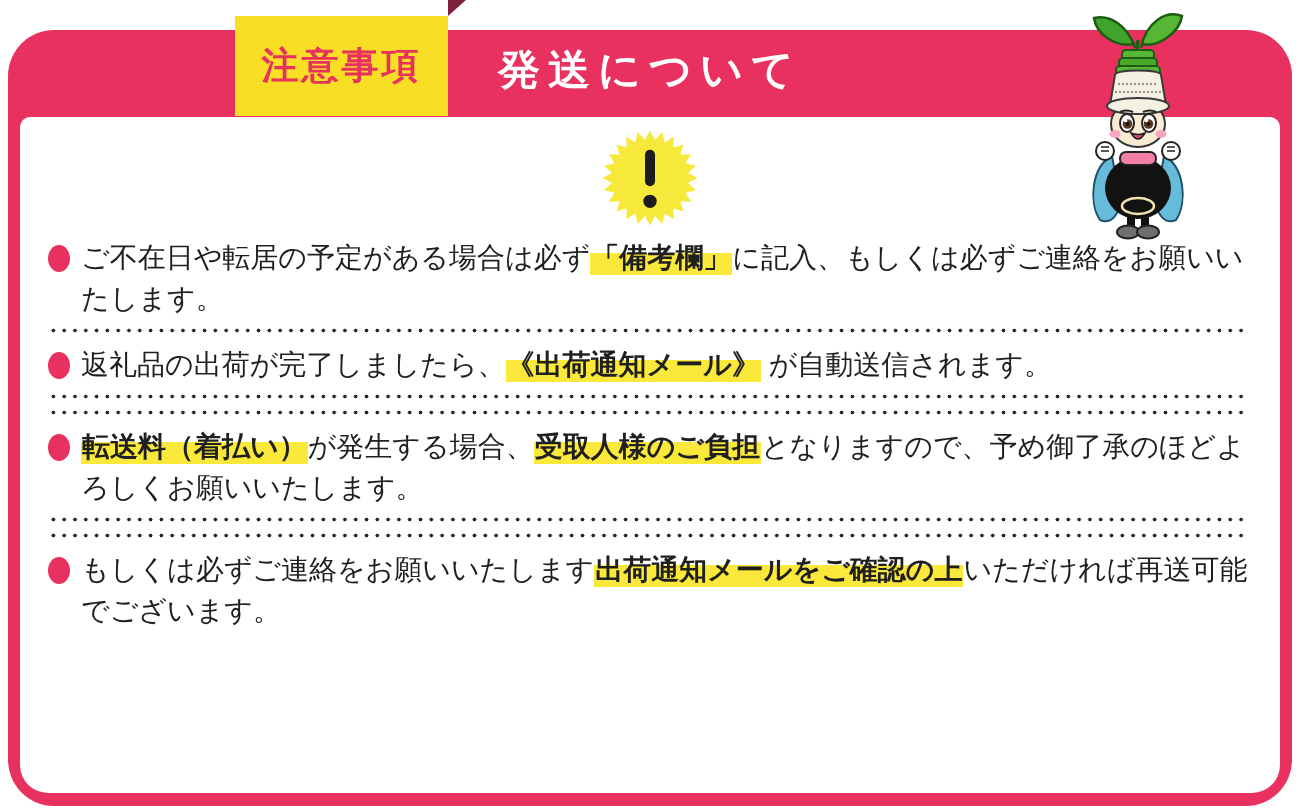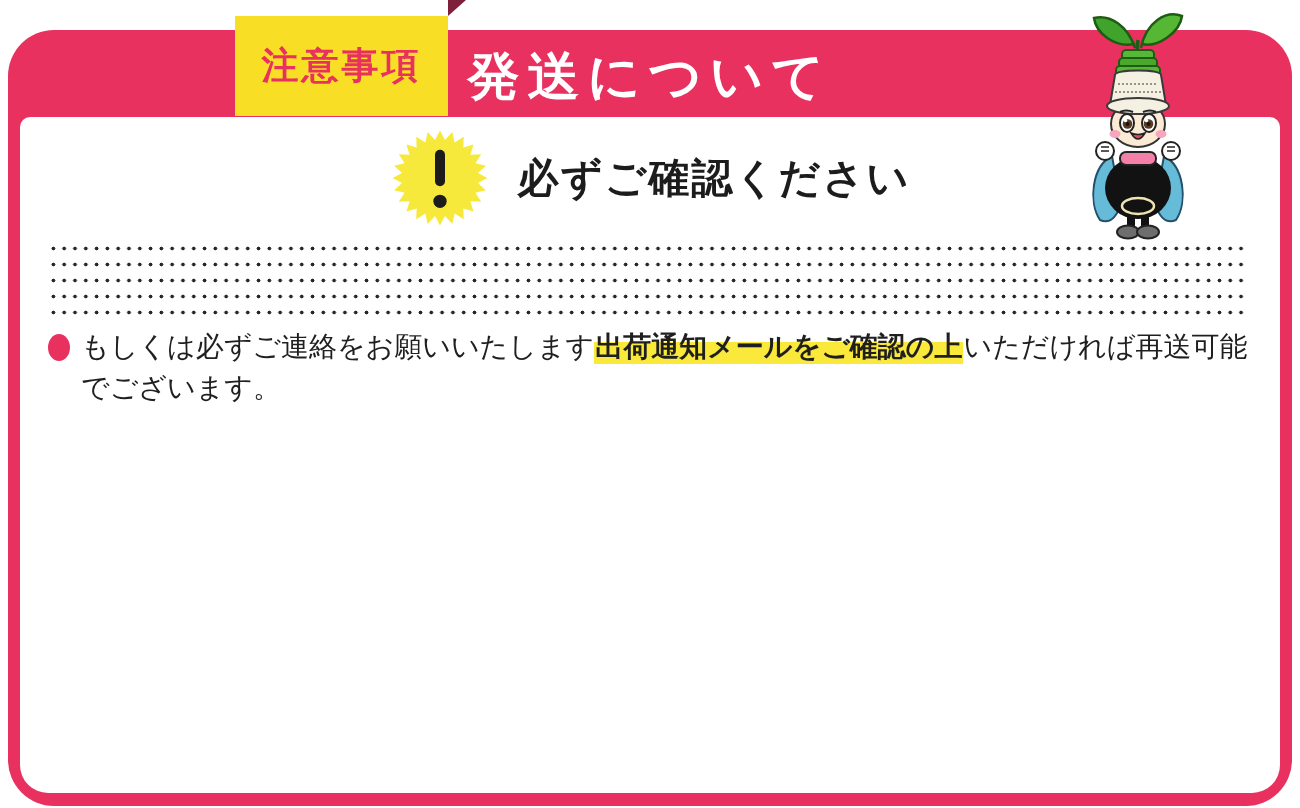--- a/index.html
+++ b/index.html
@@ -22,21 +22,21 @@
 
   
   .badge{position:absolute;left:235px;top:16px;width:213px;height:100px;z-index:5;
     background:var(--badge-yellow);display:flex;align-items:center;justify-content:center;
     color:var(--frame-pink);font-size:37px;font-weight:800;letter-spacing:3px;}
   .badge-fold{position:absolute;left:448px;top:0;width:0;height:0;z-index:4;
     border-top:16px solid var(--fold-maroon);border-right:18px solid transparent;}
 
   
   .title{position:absolute;left:0;top:42px;width:1300px;text-align:center;z-index:3;
-    color:#ffffff;font-size:52px;font-weight:800;letter-spacing:8px;}
+    color:#ffffff;font-size:42px;font-weight:800;letter-spacing:8px;}
 
   
   .mascot{position:absolute;left:1078px;top:4px;width:120px;height:236px;z-index:6;}
 
   
   .confirm{display:flex;align-items:center;justify-content:center;gap:28px;
     padding-top:14px;height:108px;}
   .burst{width:100px;height:100px;flex:0 0 auto;}
   .confirm-heading{font-size:41px;font-weight:800;letter-spacing:2px;color:#1c1c1c;}
 
@@ -60,27 +60,38 @@
 
   <div class="frame">
     <div class="panel">
 
       <div class="confirm">
         <svg class="burst" viewBox="0 0 120 120">
           <polygon points="117.0,60.0 105.6,66.0 115.1,74.8 102.5,77.6 109.4,88.5 96.5,88.0 100.3,100.3 88.0,96.5 88.5,109.4 77.6,102.5 74.8,115.1 66.0,105.6 60.0,117.0 54.0,105.6 45.2,115.1 42.4,102.5 31.5,109.4 32.0,96.5 19.7,100.3 23.5,88.0 10.6,88.5 17.5,77.6 4.9,74.8 14.4,66.0 3.0,60.0 14.4,54.0 4.9,45.2 17.5,42.4 10.6,31.5 23.5,32.0 19.7,19.7 32.0,23.5 31.5,10.6 42.4,17.5 45.2,4.9 54.0,14.4 60.0,3.0 66.0,14.4 74.8,4.9 77.6,17.5 88.5,10.6 88.0,23.5 100.3,19.7 96.5,32.0 109.4,31.5 102.5,42.4 115.1,45.2 105.6,54.0" fill="#F7E93C"></polygon>
           <rect x="54" y="26" width="12" height="44" rx="6" fill="#1c1c1c"></rect>
           <circle cx="60" cy="88" r="8" fill="#1c1c1c"></circle>
         </svg>
-        <div class="confirm-heading">必ずご確認ください</div>
       </div>
 
       <div class="list" id="notice-list">
+          <div class="notice">
+            <span class="bullet"></span>
+            <div class="ntext"><span>ご不在日や転居の予定がある場合は必ず</span><span class="hl">「備考欄」</span><span>に記入、もしくは必ずご連絡をお願いいたします。</span></div>
+          </div>
+          <div class="dots"></div>
+          <div class="notice">
+            <span class="bullet"></span>
+            <div class="ntext"><span>返礼品の出荷が完了しましたら、</span><span class="hl">《出荷通知メール》</span><span> が自動送信されます。</span></div>
+          </div>
           <div class="dots"></div>
           <div class="dots"></div>
-          <div class="dots"></div>
+          <div class="notice">
+            <span class="bullet"></span>
+            <div class="ntext"><span class="hl">転送料（着払い）</span><span>が発生する場合、</span><span class="hl">受取人様のご負担</span><span>となりますので、予め御了承のほどよろしくお願いいたします。</span></div>
+          </div>
           <div class="dots"></div>
           <div class="dots"></div>
           <div class="notice">
             <span class="bullet"></span>
             <div class="ntext"><span>もしくは必ずご連絡をお願いいたします</span><span class="hl">出荷通知メールをご確認の上</span><span>いただければ再送可能でございます。</span></div>
           </div>
         </div>
 
     </div>
   </div>

